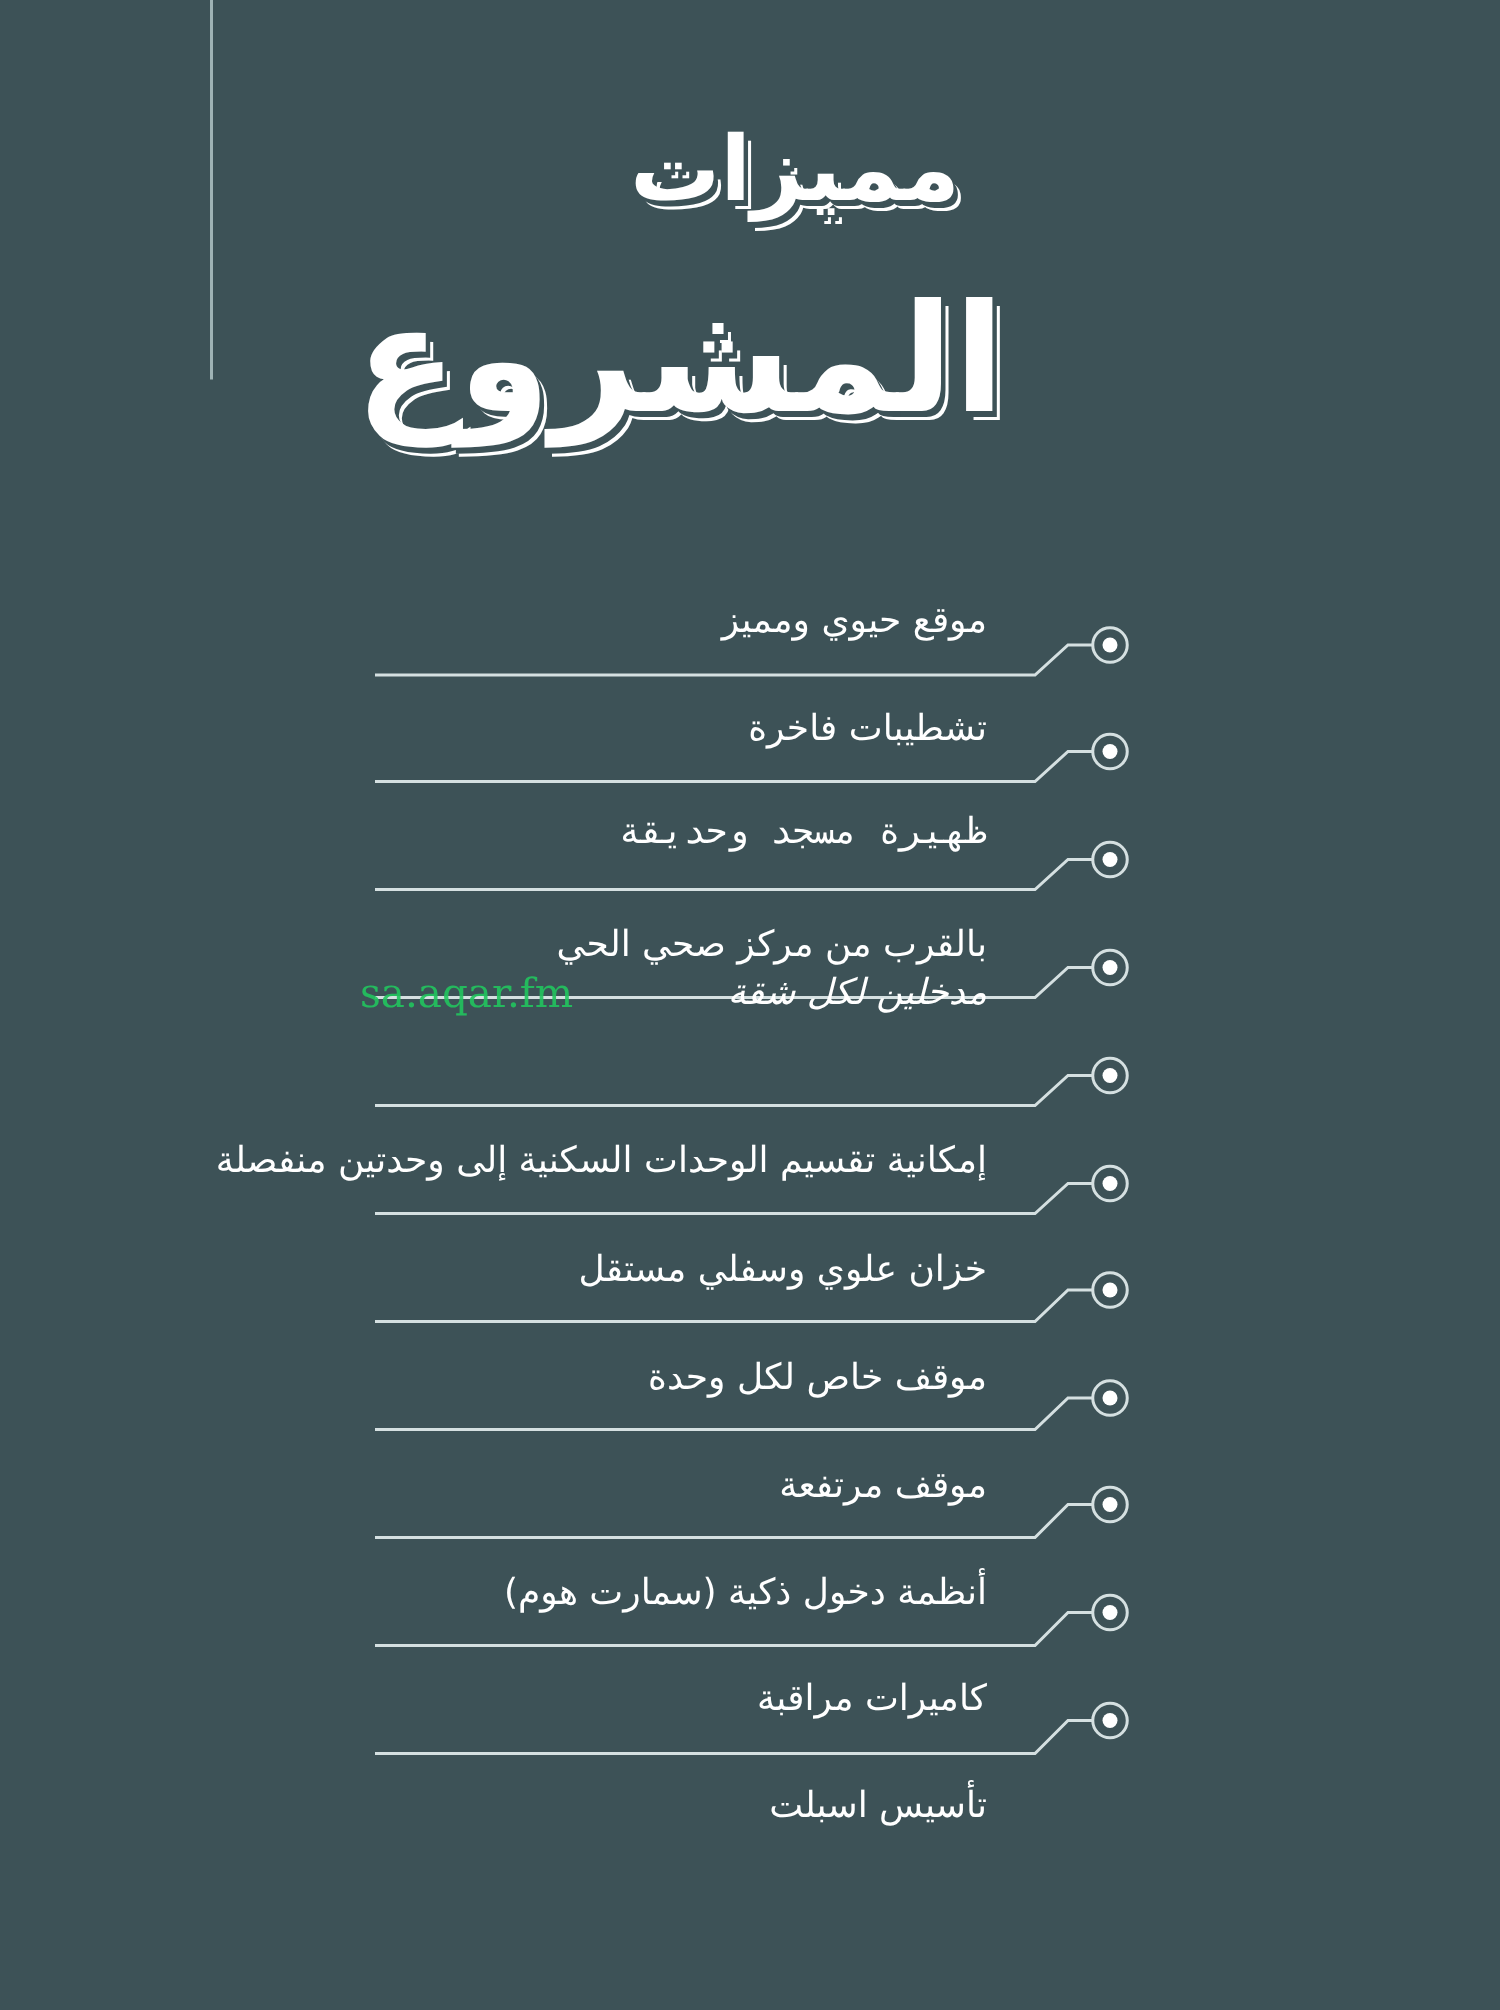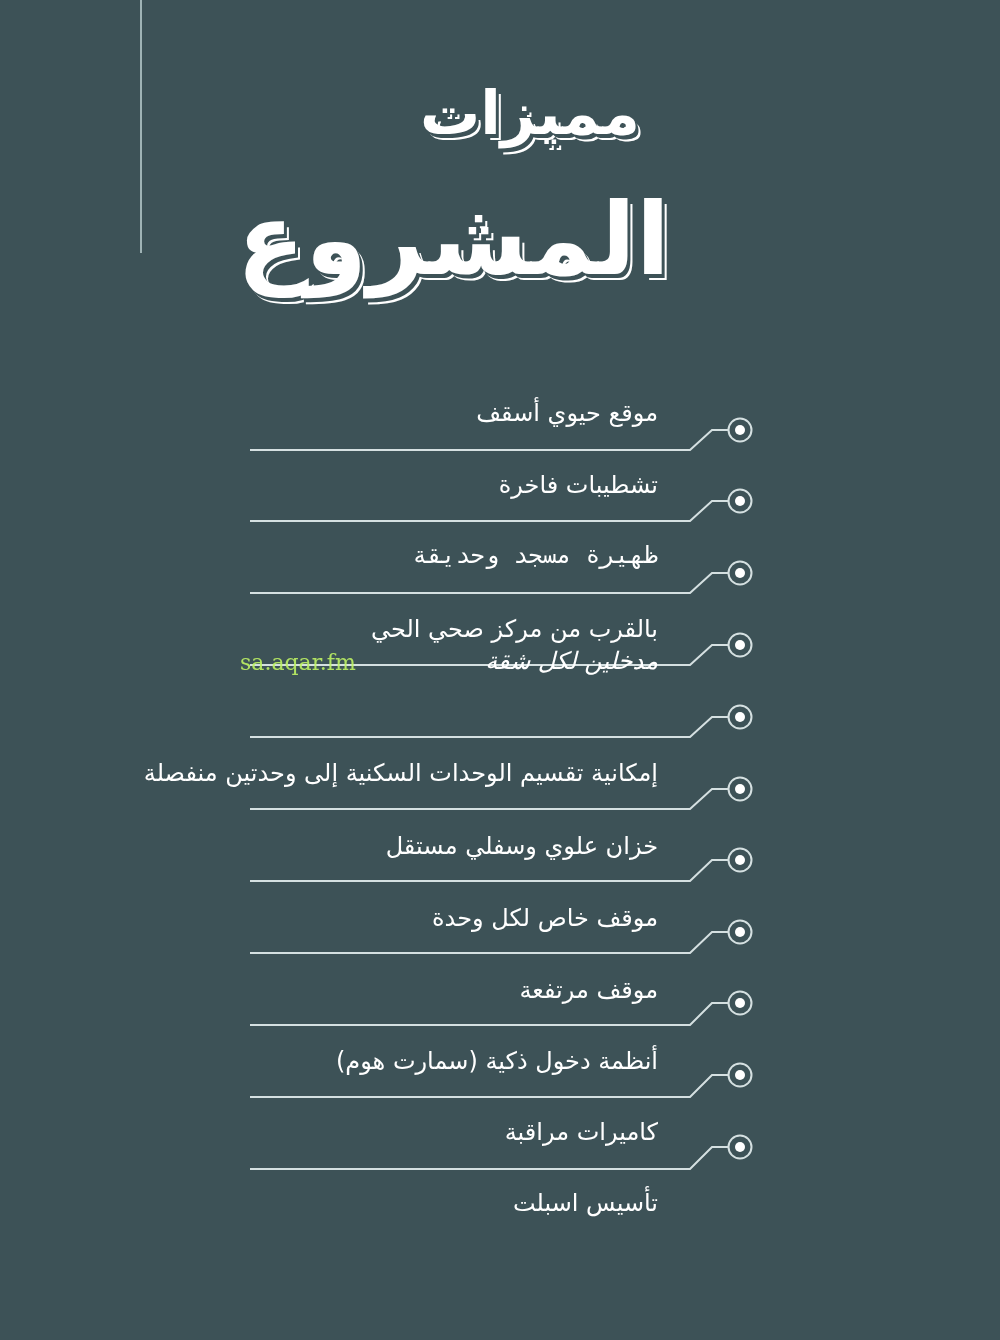--- a/index.html
+++ b/index.html
@@ -81,23 +81,23 @@
       color: #b4bfc0;
       opacity: 0.85;
       direction: rtl;
       white-space: nowrap;
     }
     .wm-url {
       position: absolute;
       left: 40px;
       top: 58px;
       font-family: "DejaVu Serif", serif;
-      font-size: 22px;
+      font-size: 27px;
       line-height: 26px;
-      color: #bef264;
+      color: #22c55e;
       opacity: 0.9;
       white-space: nowrap;
     }
   </style>
 </head>
 <body>
 
 <div class="vline"></div>
 
 <div class="title title-line1">مميزات</div>
@@ -167,21 +167,21 @@
     </g>
 
     <g>
       <polyline points="250,1169 690,1169 712,1147 728,1147"></polyline>
       <circle cx="740" cy="1147" r="11.5"></circle>
       <circle cx="740" cy="1147" r="5" fill="#ffffff" stroke="none"></circle>
     </g>
   </g>
 </svg>
 
-<div class="feature" style="top:396px;">موقع حيوي أسقف</div>
+<div class="feature" style="top:396px;">موقع حيوي ومميز</div>
 <div class="feature" style="top:468px;">تشطيبات فاخرة</div>
 <div class="feature" style="top:540px;font-family:Liberation Mono, monospace;">ظهيرة مسجد وحديقة</div>
 <div class="feature" style="top:612px;">بالقرب من مركز صحي الحي</div>
 <div class="feature" style="top:644px;font-style:italic;">مدخلين لكل شقة</div>
 <div class="feature" style="top:756px;text-align:right;">إمكانية تقسيم الوحدات السكنية إلى وحدتين منفصلة</div>
 <div class="feature" style="top:829px;">خزان علوي وسفلي مستقل</div>
 <div class="feature" style="top:901px;">موقف خاص لكل وحدة</div>
 <div class="feature" style="top:973px;">موقف مرتفعة</div>
 <div class="feature" style="top:1044px;">أنظمة دخول ذكية (سمارت هوم)</div>
 <div class="feature" style="top:1115px;">كاميرات مراقبة</div>

